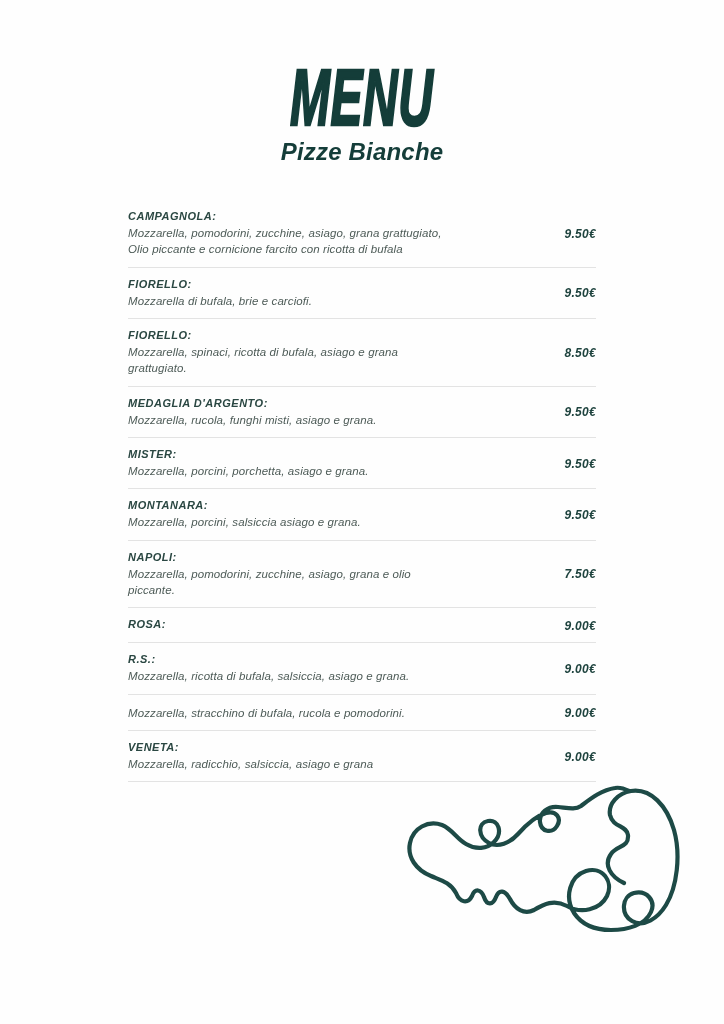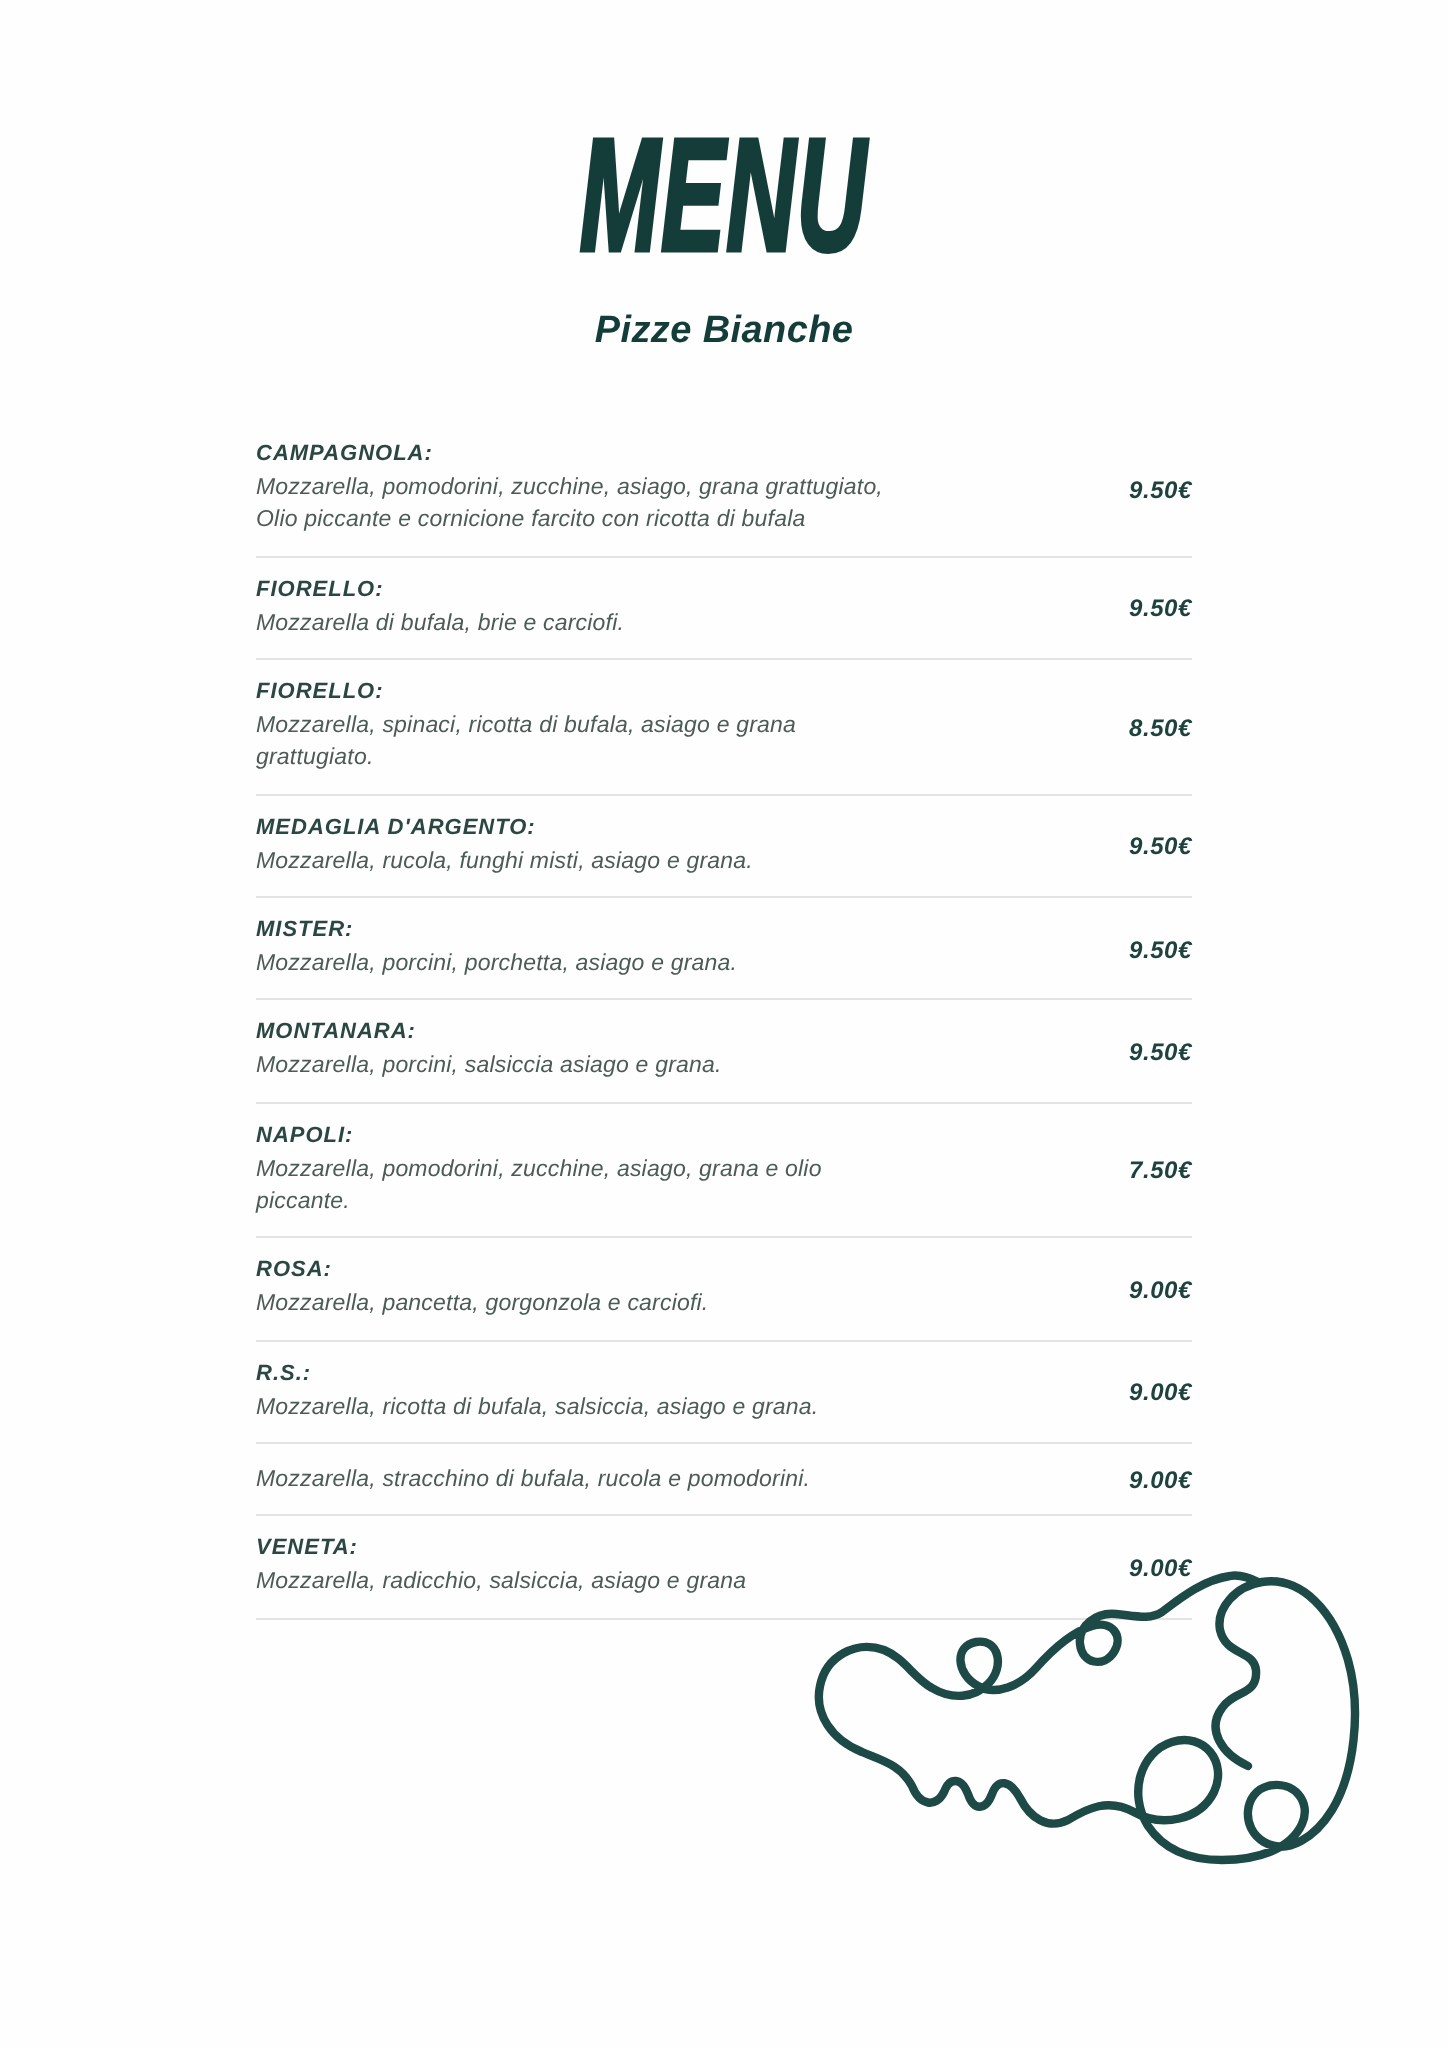--- a/index.html
+++ b/index.html
@@ -35,22 +35,22 @@
     line-height: 1.0;
     font-weight: 900;
     color: var(--teal-dark);
     transform: scaleX(0.60);
     transform-origin: center;
     letter-spacing: 1px;
     -webkit-text-stroke: 2.5px var(--teal-dark);
     white-space: nowrap;
   }
   .subtitle {
-    margin-top: 17px;
-    font-size: 19px;
+    margin-top: 0;
+    font-size: 24px;
     font-weight: 700;
     color: var(--teal-dark);
     letter-spacing: 0.2px;
   }
   .menu-list {
     width: 468px;
     margin: 34px auto 0;
   }
   .menu-row {
     display: flex;
@@ -154,21 +154,20 @@
         <div class="row-left">
           <div class="item-name">NAPOLI:</div>
           <div class="item-desc">Mozzarella, pomodorini, zucchine, asiago, grana e olio piccante.</div>
         </div>
         <div class="item-price">7.50€</div>
       </div>
 
       <div class="menu-row">
         <div class="row-left">
           <div class="item-name">ROSA:</div>
-          <div class="item-desc">Mozzarella, pancetta, gorgonzola e carciofi.</div>
         </div>
         <div class="item-price">9.00€</div>
       </div>
 
       <div class="menu-row">
         <div class="row-left">
           <div class="item-name">R.S.:</div>
           <div class="item-desc">Mozzarella, ricotta di bufala, salsiccia, asiago e grana.</div>
         </div>
         <div class="item-price">9.00€</div>

